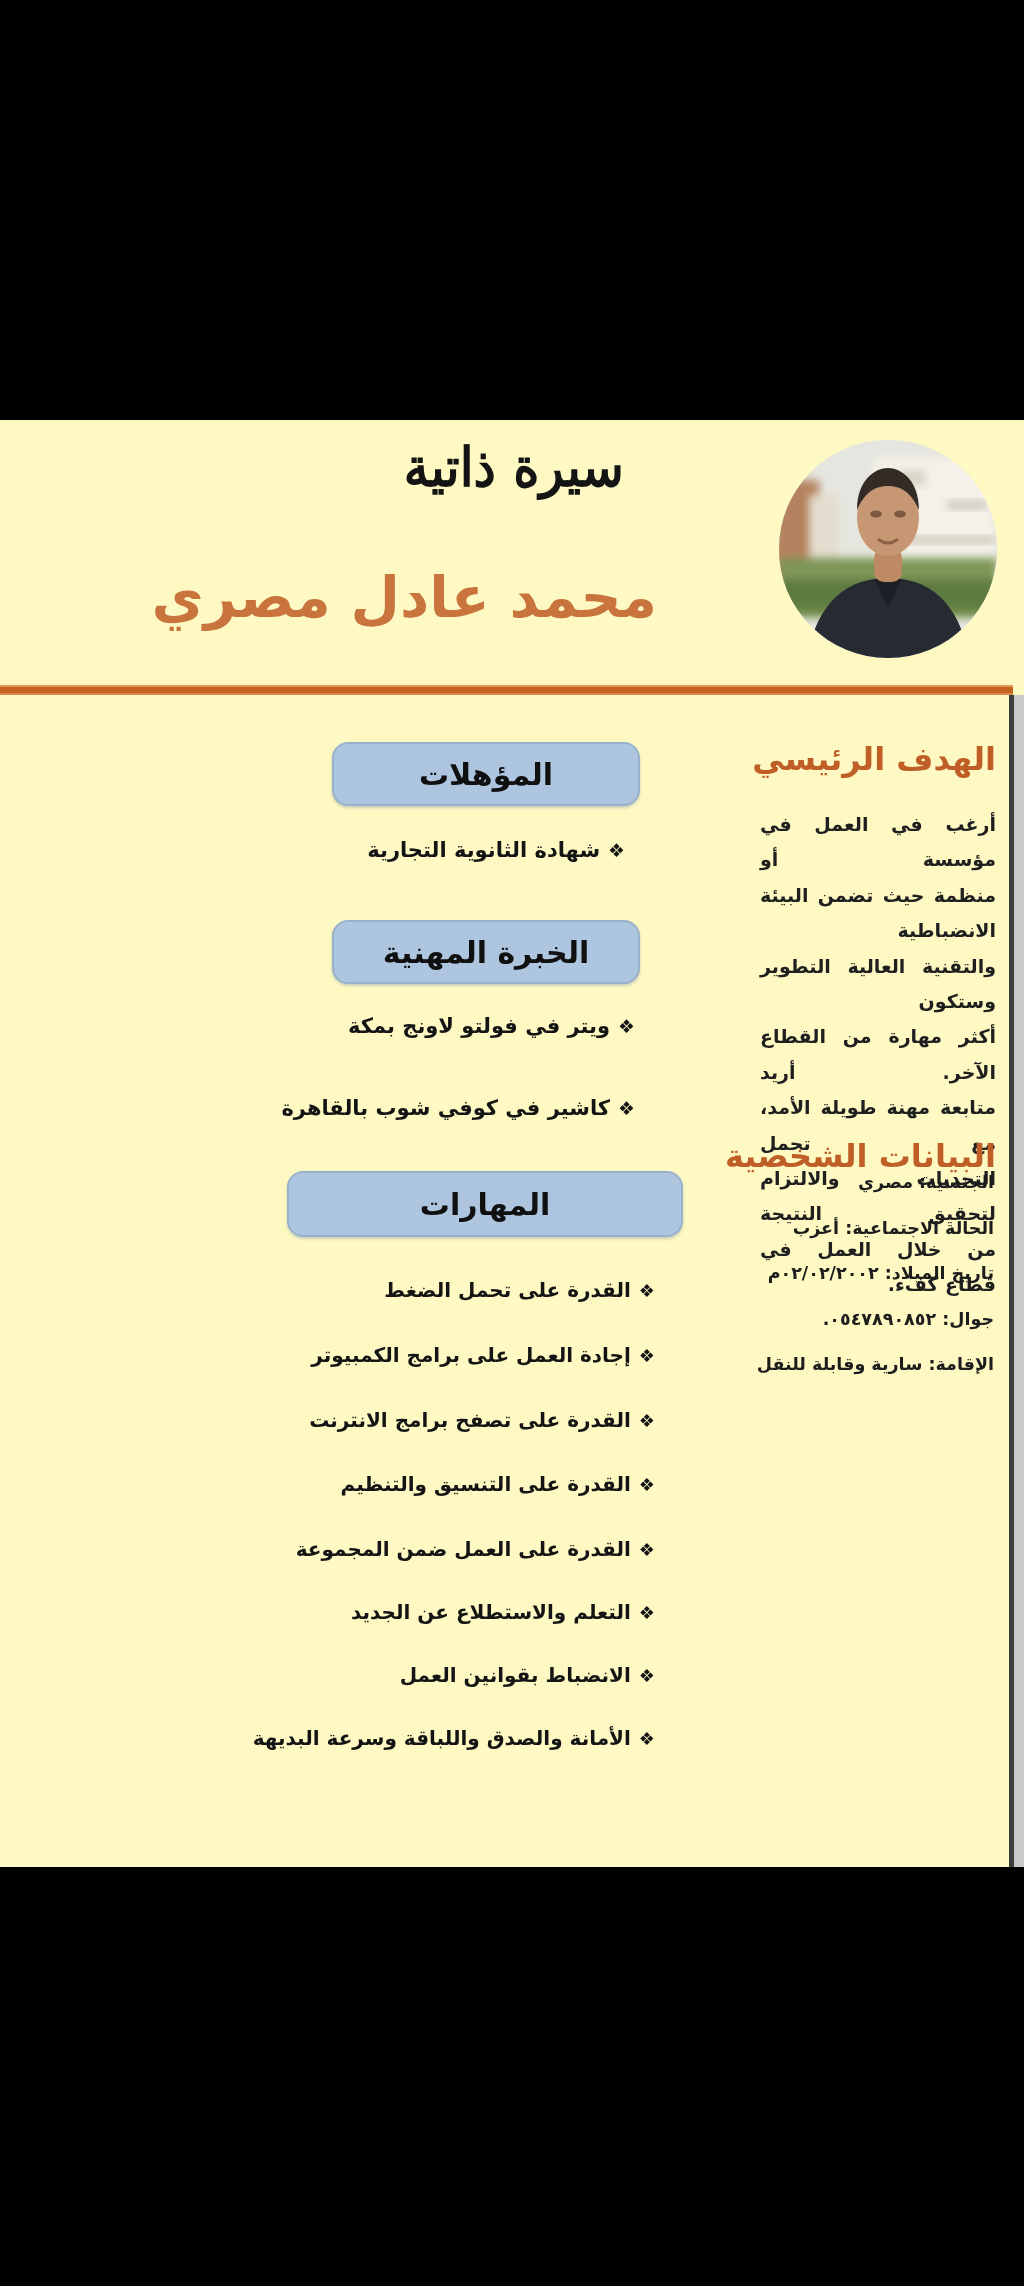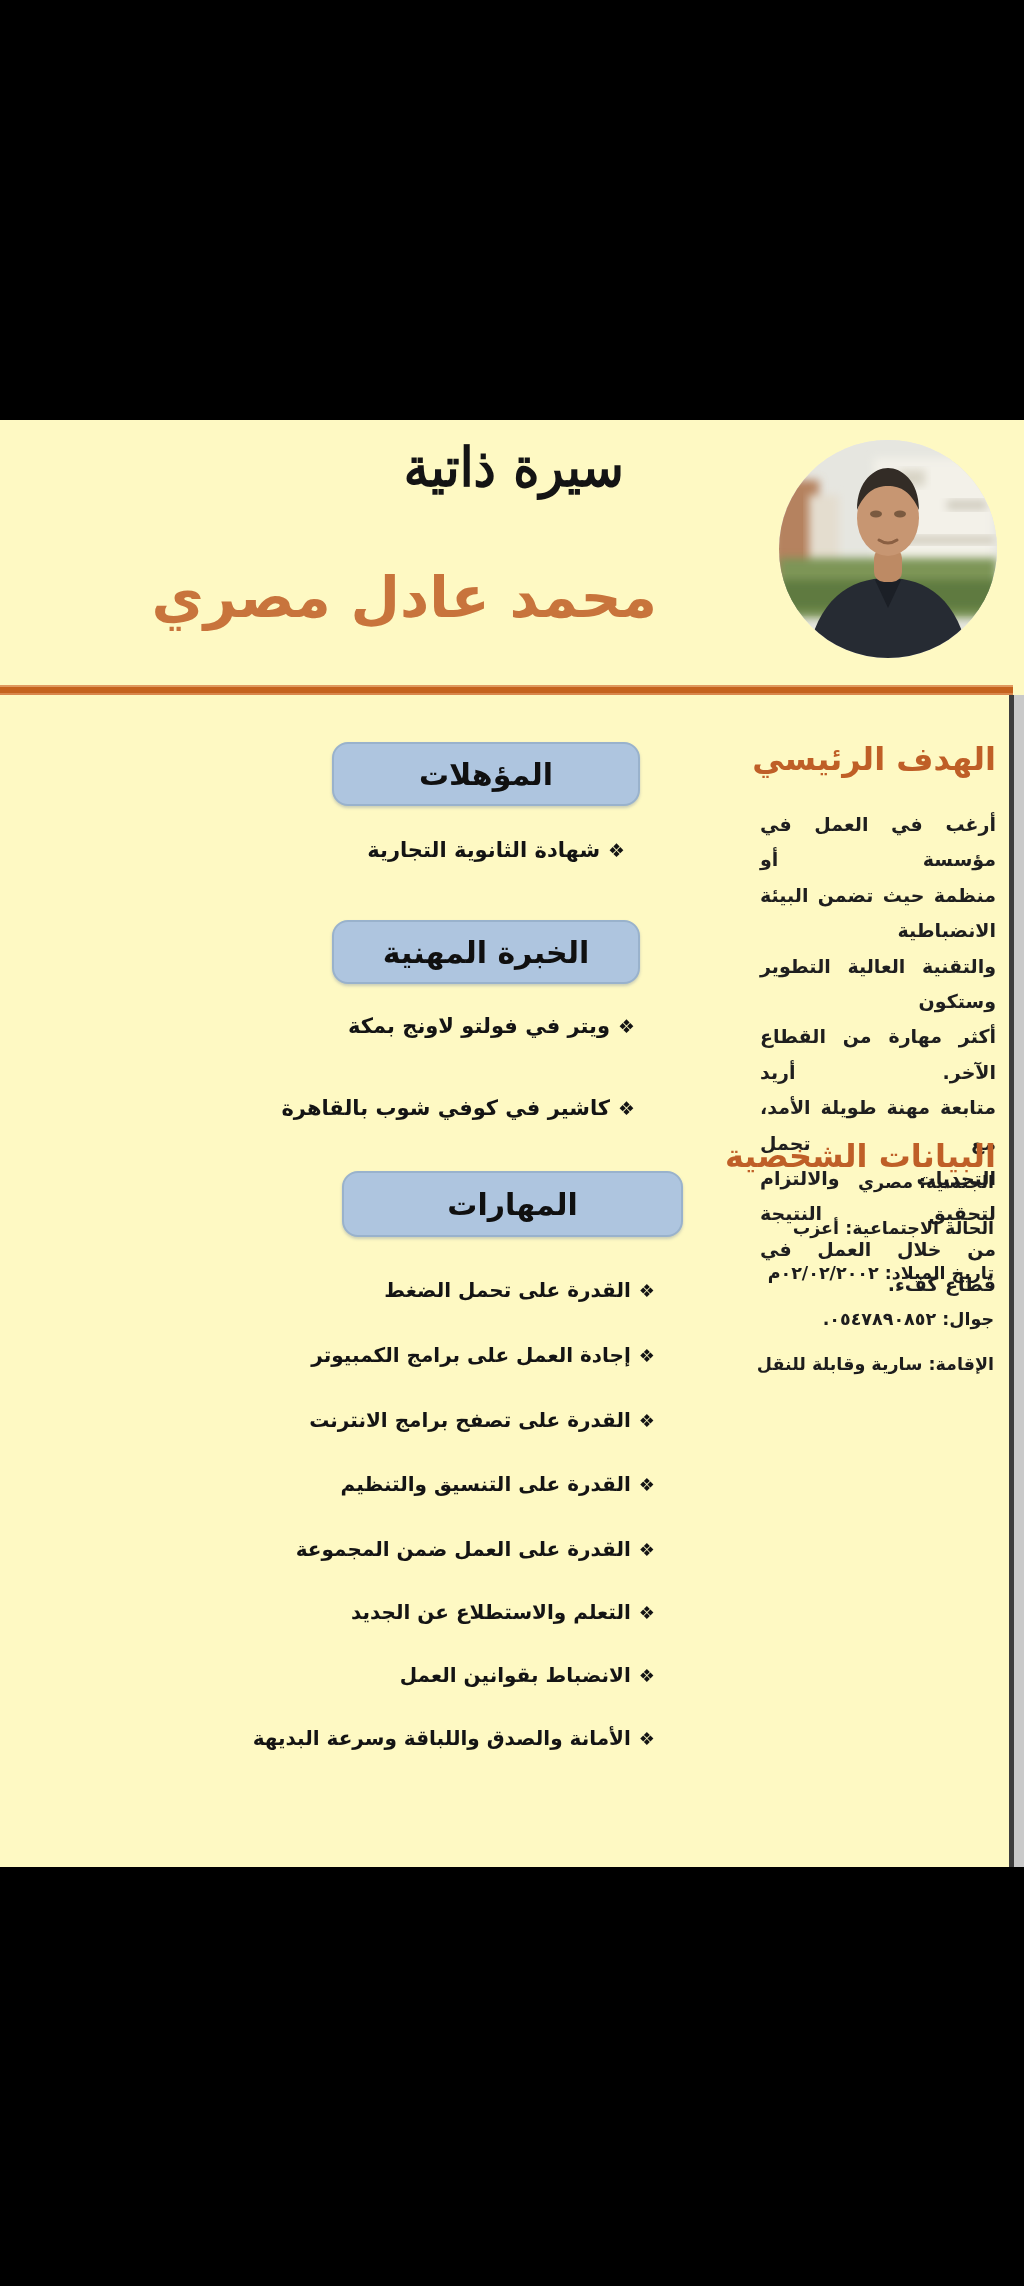--- a/index.html
+++ b/index.html
@@ -60,21 +60,21 @@
 
   
   .secbox{
     position:absolute;background:#aec5df;border:2px solid #99b2cc;border-radius:16px;
     box-sizing:border-box;display:flex;align-items:center;justify-content:center;
     font-size:30px;font-weight:bold;color:#101010;
     box-shadow:0 2px 3px rgba(110,130,160,.35);
   }
   #box-qualifications{right:384px;top:322px;width:308px;height:64px;}
   #box-experience{right:384px;top:500px;width:308px;height:64px;}
-  #box-skills{right:341px;top:751px;width:341px;height:66px;}
+  #box-skills{right:341px;top:751px;width:396px;height:66px;}
 
   .bullet{
     position:absolute;font-weight:bold;color:#141414;
     white-space:nowrap;text-align:right;
   }
   .bullet .dmnd{margin-inline-end:8px;font-size:.9em;}
   .b-lg{font-size:21px;}
   .b-sk{font-size:20px;right:369px;}
   #qual-item{right:399px;top:418px;}
   #exp-item-0{right:389px;top:594px;}

